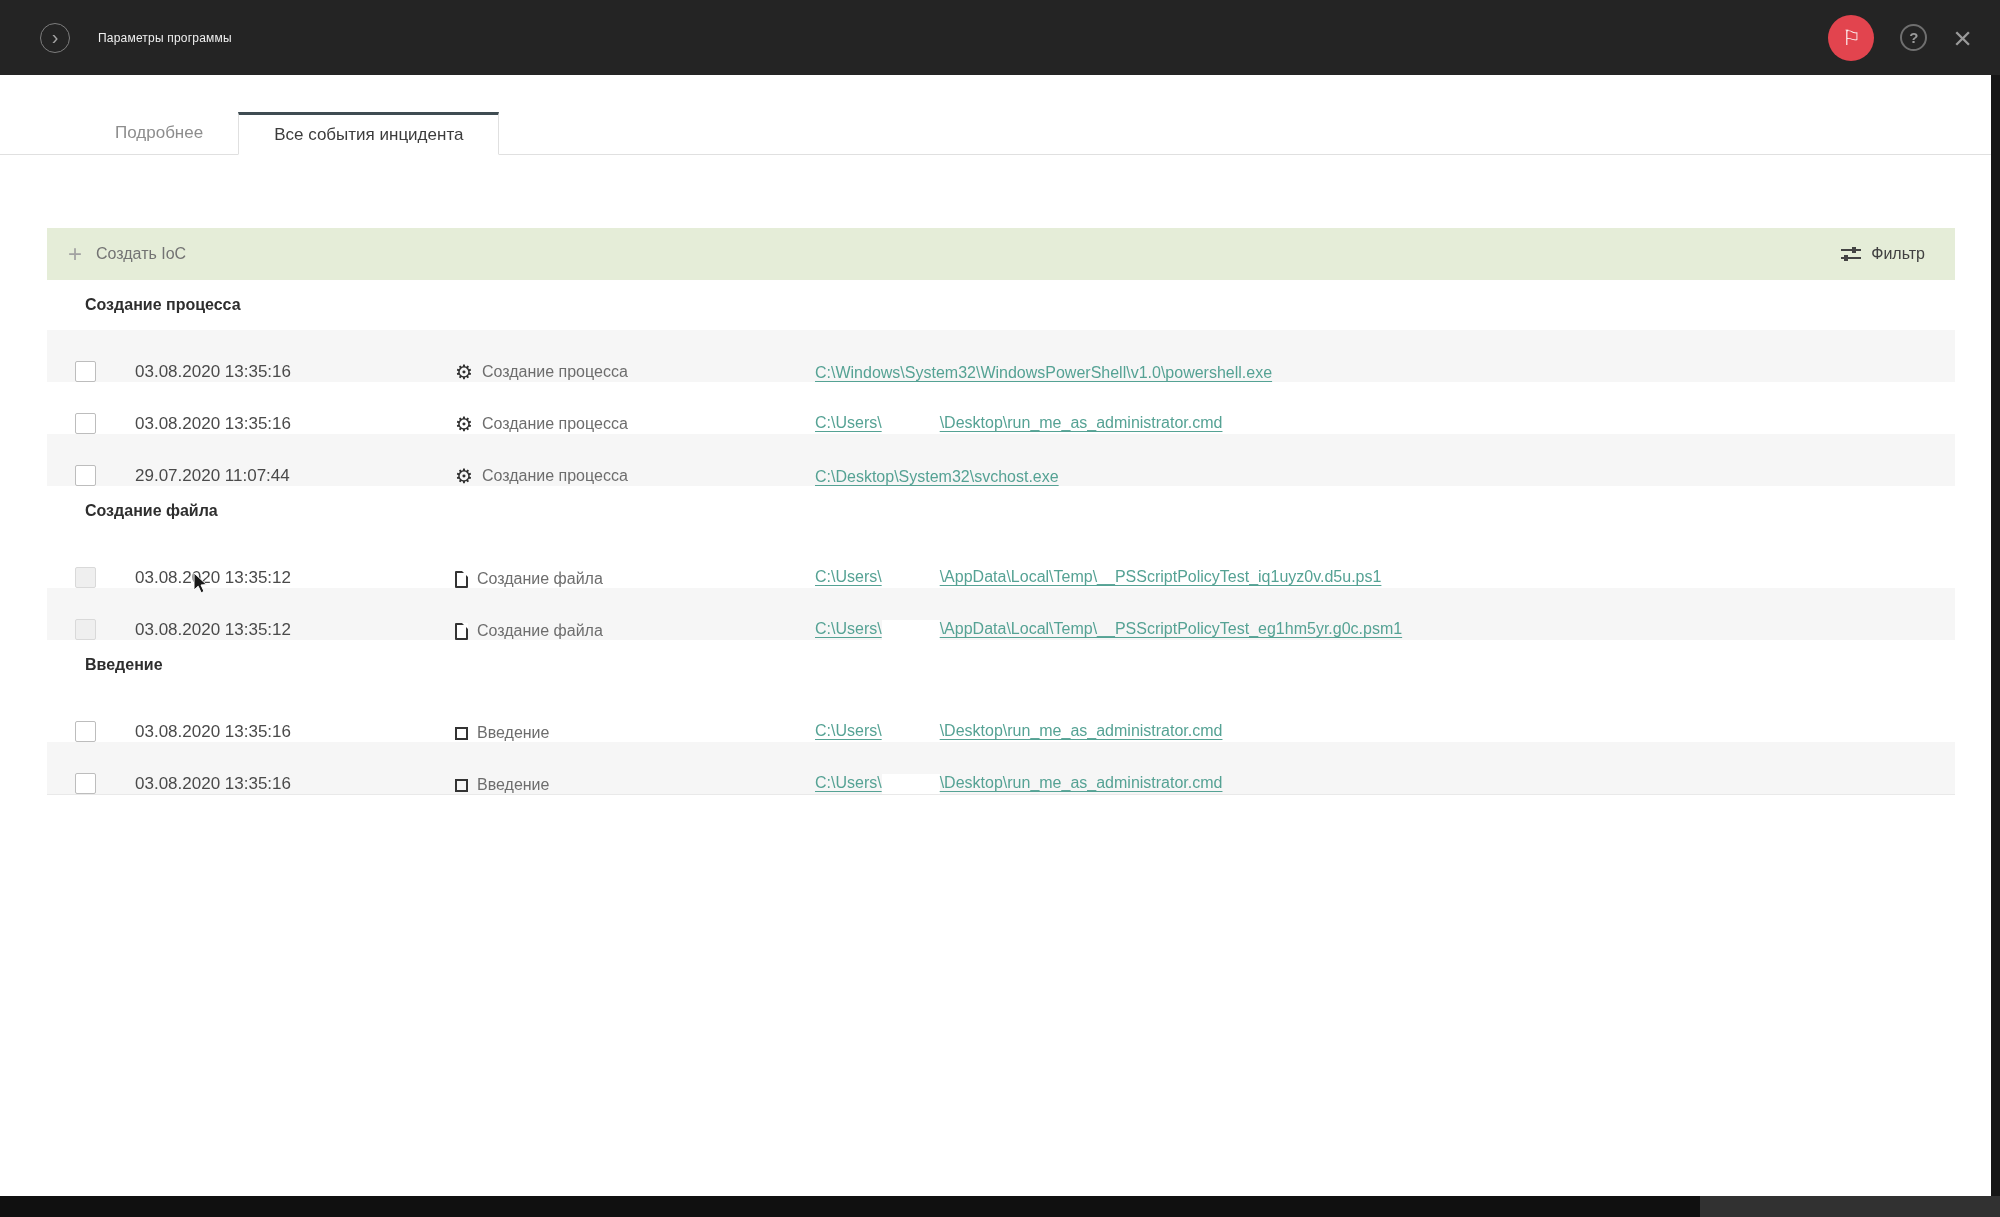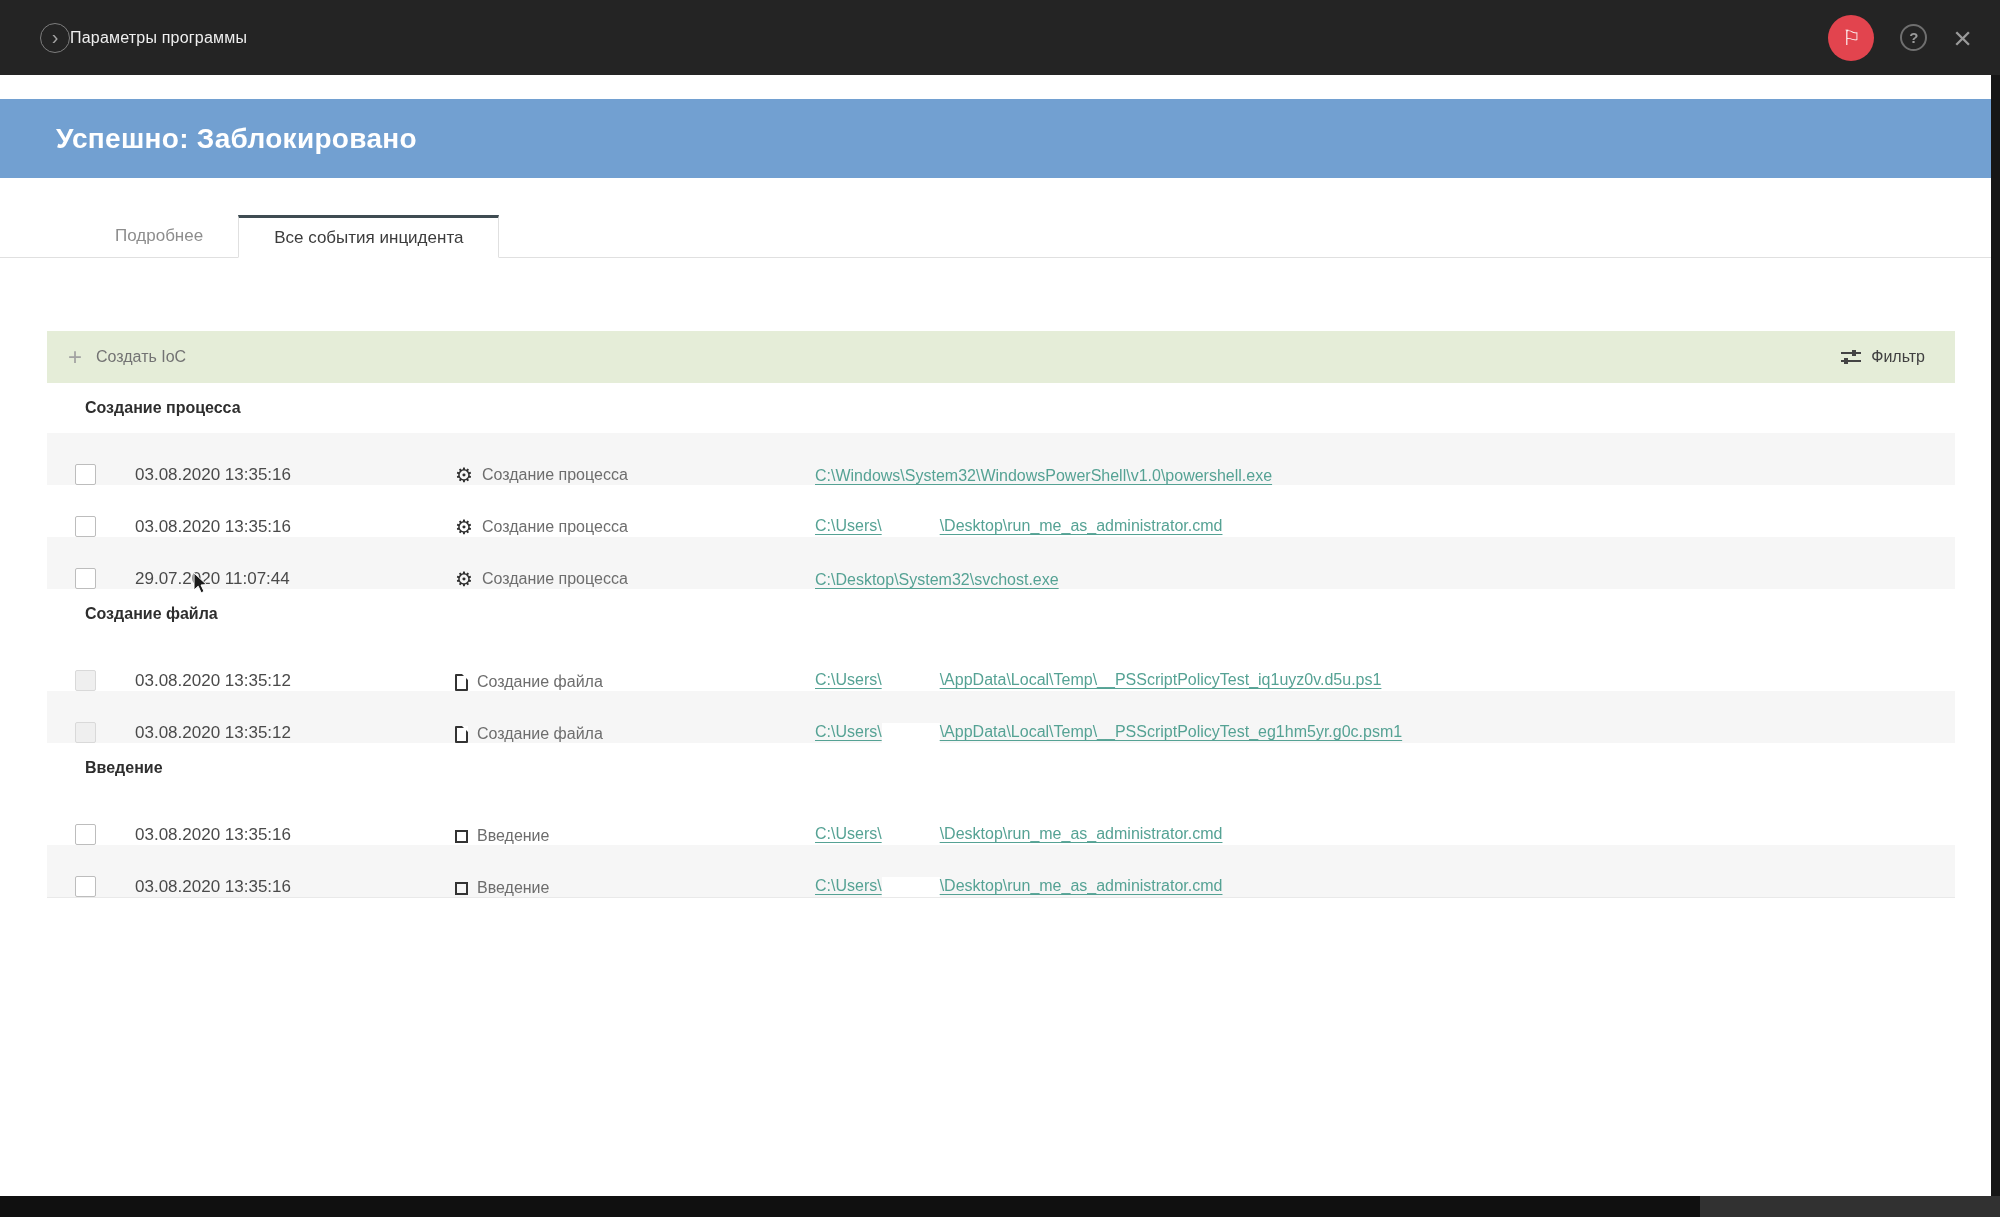--- a/index.html
+++ b/index.html
@@ -16,21 +16,21 @@
   
   .topbar {
     height:75px; background:#242424; display:flex; align-items:center;
     padding-left:40px; position:relative; z-index:5;
   }
   .chev-circle {
     width:30px; height:30px; border:1px solid #7d7d7d; border-radius:50%;
     color:#a5a5a5; font-size:20px; line-height:26px; text-align:center;
     cursor:pointer; flex:none;
   }
-  .win-title { color:#efefef; font-size:16px; letter-spacing:.2px; }
+  .win-title { color:#efefef; font-size:12px; margin-left:28px; letter-spacing:.2px; }
   .topbar-right { margin-left:auto; display:flex; align-items:center; gap:26px; padding-right:28px; }
   .flag-btn {
     width:46px; height:46px; border-radius:50%; background:#e2444e;
     display:flex; align-items:center; justify-content:center;
     color:#fff; font-size:21px; cursor:pointer;
   }
   .help-btn {
     width:27px; height:27px; border-radius:50%; border:2px solid #6f6f6f;
     color:#9a9a9a; font-size:15px; font-weight:bold; display:flex;
     align-items:center; justify-content:center; cursor:pointer;
@@ -131,23 +131,20 @@
       </div>
       <div class="help-btn">
         <span>?</span>
       </div>
       <div class="close-btn">
         <span>×</span>
       </div>
     </div>
   </div>
 
-  <div class="banner">
-    <div class="banner-text">Успешно: Заблокировано</div>
-  </div>
 
   <div class="tabs">
     <div class="tab">Подробнее</div>
     <div class="tab active">Все события инцидента</div>
   </div>
 
   <div class="content">
 
     <div class="toolbar">
       <div class="create-ioc">

